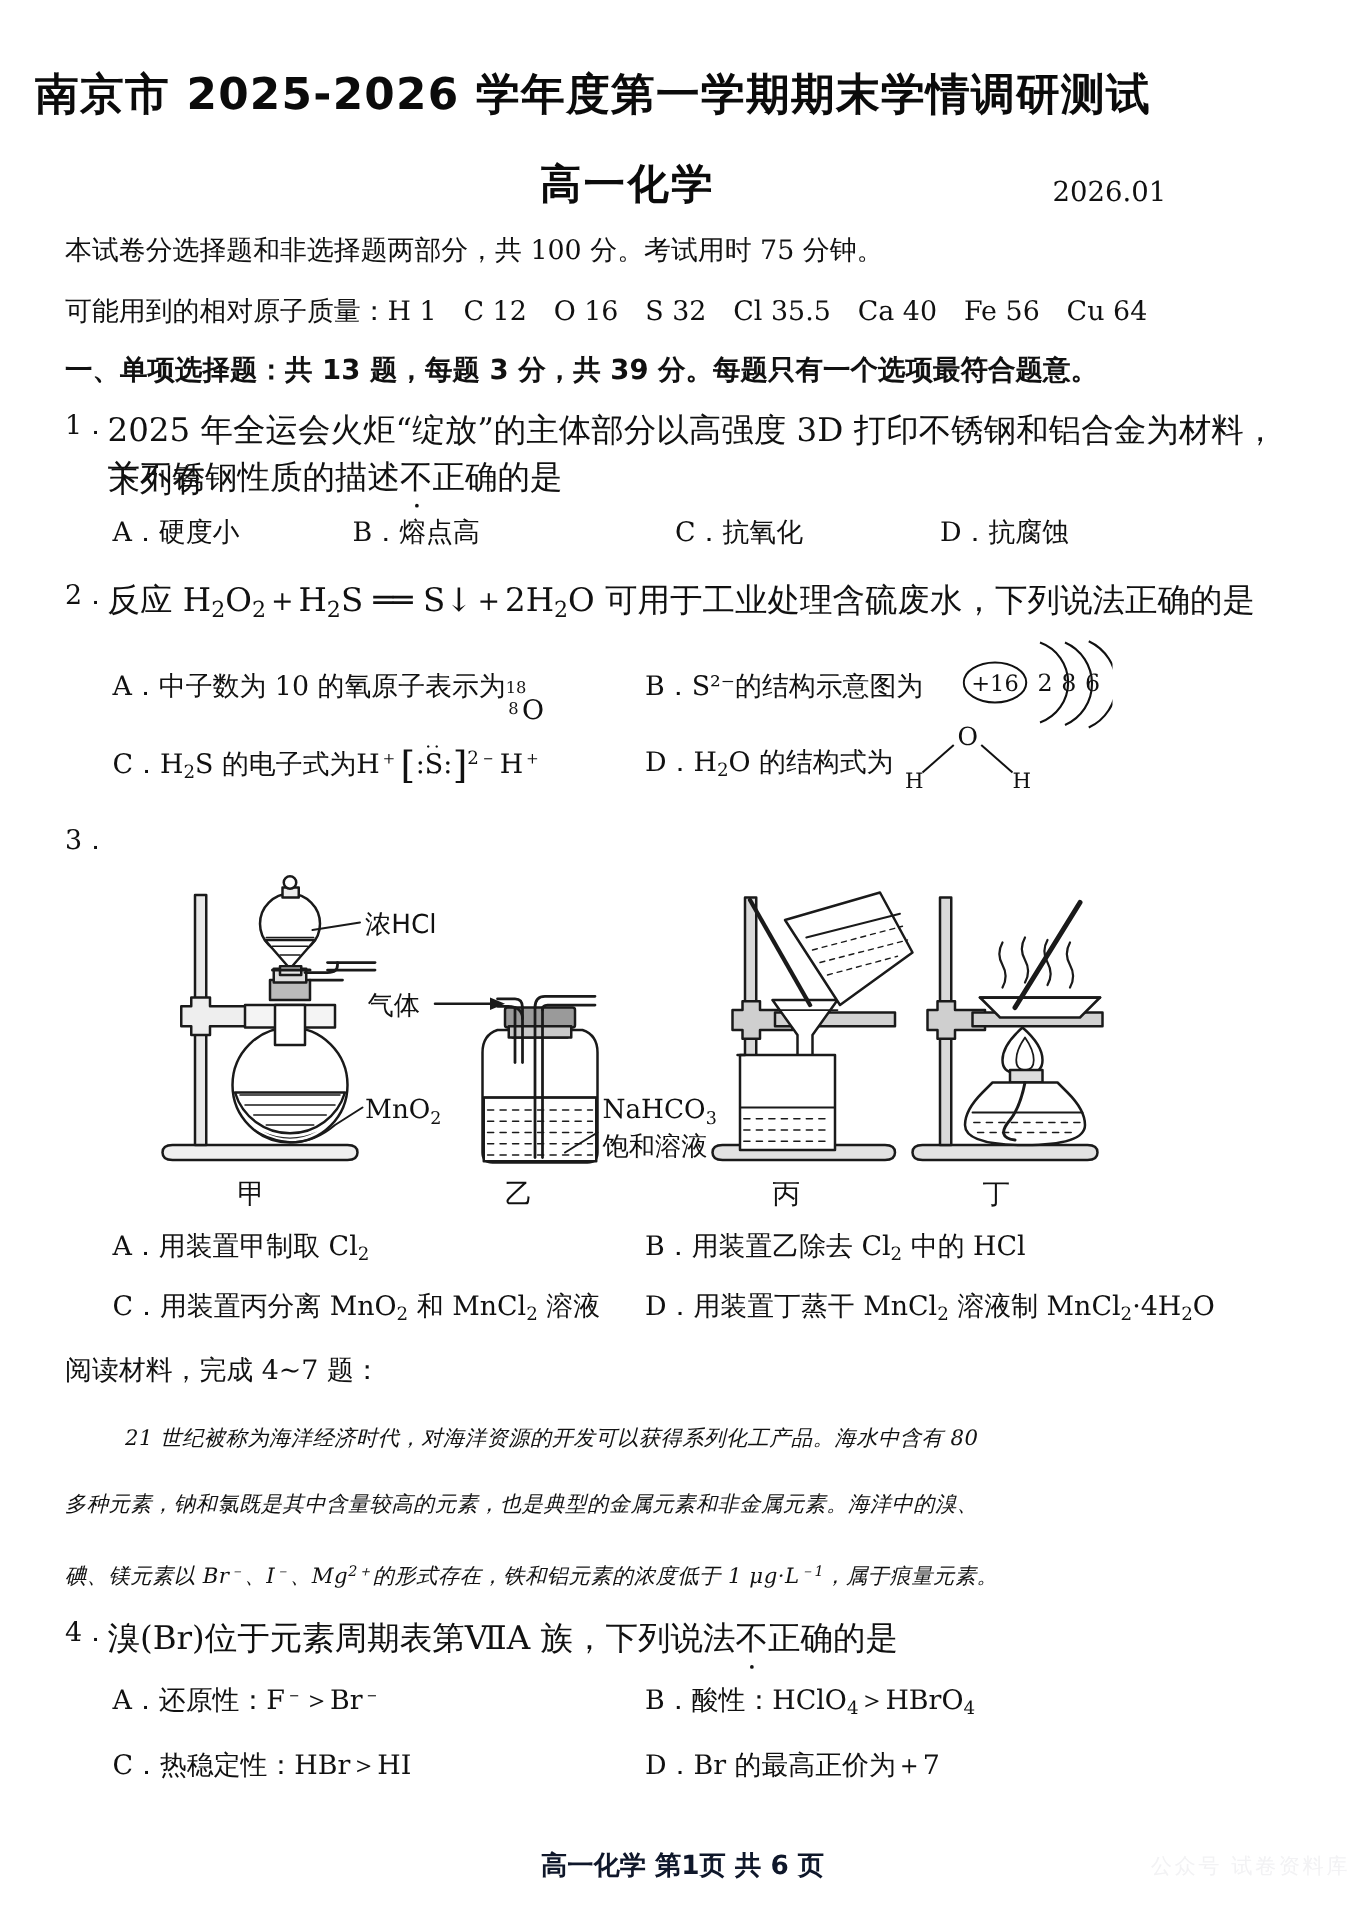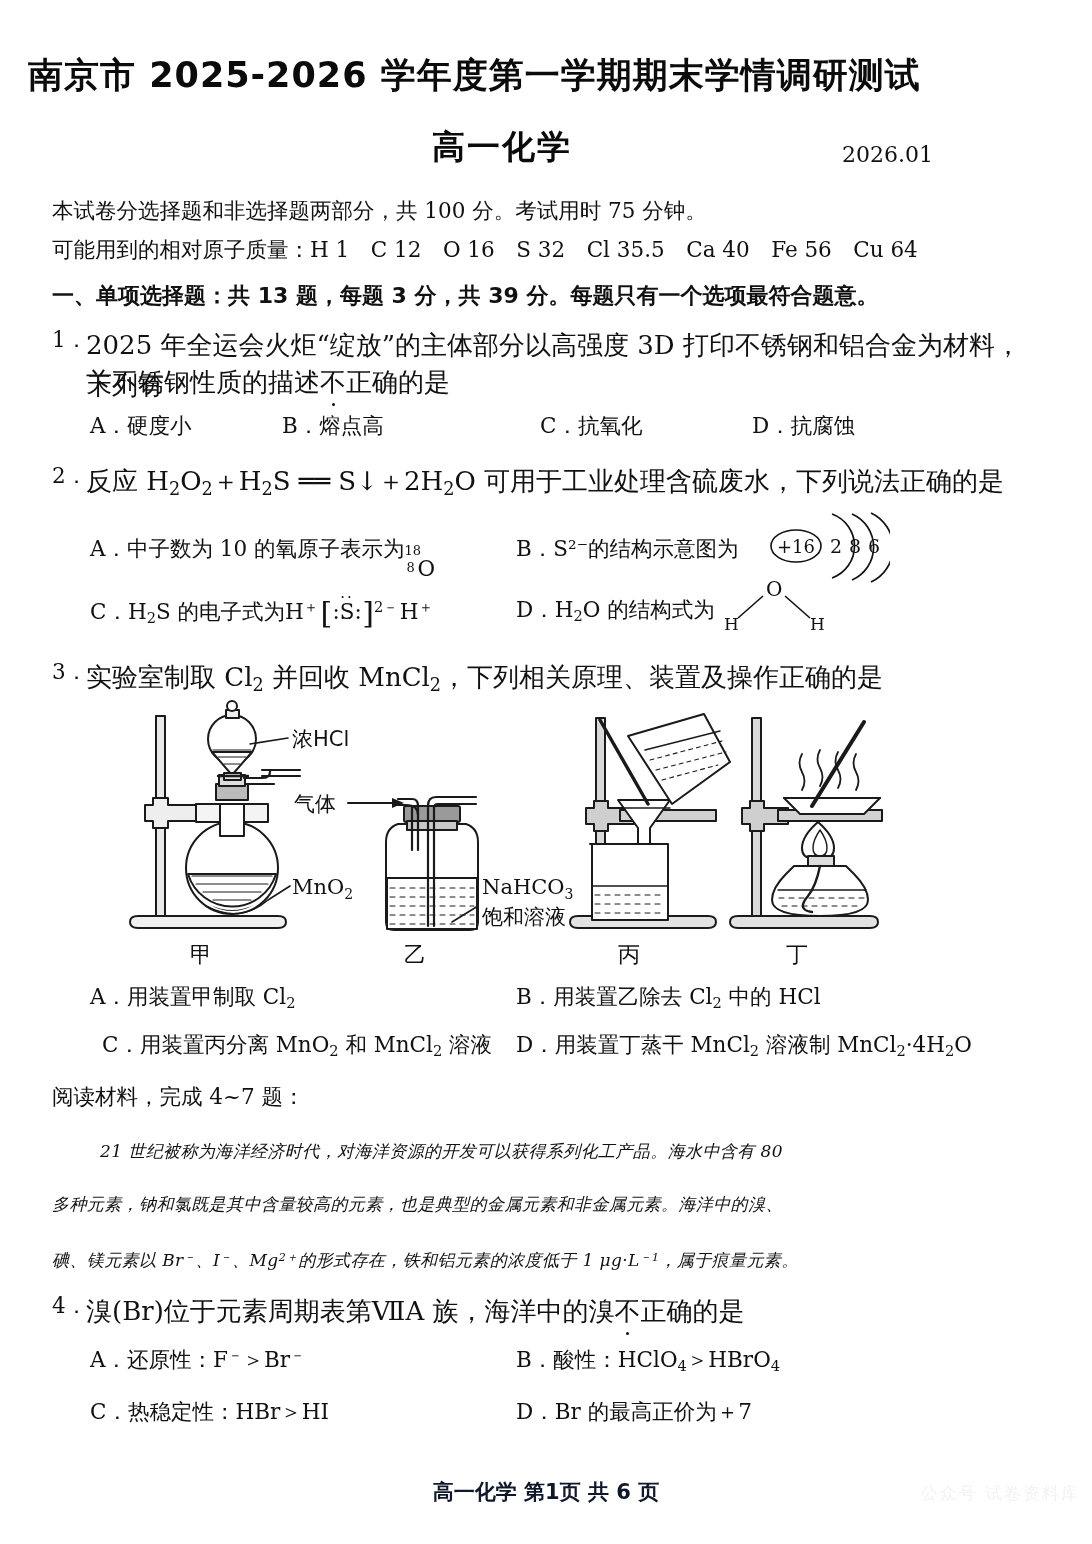--- a/index.html
+++ b/index.html
@@ -85,21 +85,21 @@
 </style>
 </head>
 <body>
 
 <div class="page">
 
   <div class="doc-title">南京市 2025-2026 学年度第一学期期末学情调研测试</div>
   <div class="doc-subtitle">高一化学</div>
   <div class="doc-date">2026.01</div>
 
-  <div class="line cn" style="left:52px; top:196px;">本试卷分选择题和非选择题两部分，共 100 分。考试用时 75 分钟。</div>
+  <div class="line cn" style="left:52px; top:186px;">本试卷分选择题和非选择题两部分，共 100 分。考试用时 75 分钟。</div>
 
   <div class="line cn" style="left:52px; top:235px;">
     <span>可能用到的相对原子质量：</span><span>H 1 C 12 O 16 S 32 Cl 35.5 Ca 40 Fe 56 Cu 64</span>
   </div>
 
   <div class="sec-head" style="left:52px; top:281px;">一、单项选择题：共 13 题，每题 3 分，共 39 分。每题只有一个选项最符合题意。</div>
 
   <div class="qnum cn" style="left:52px; top:325px;">1．</div>
   <div class="qtext cn" style="left:86px; top:325px; width:960px;">
     <span>2025 年全运会火炬“绽放”的主体部分以高强度 3D 打印不锈钢和铝合金为材料，下列有</span>
@@ -163,23 +163,20 @@
     <svg width="120" height="56" viewBox="0 0 120 56">
       <text x="48" y="18" font-family="DejaVu Serif, serif" font-size="20" fill="#111">O</text>
       <line x1="20" y1="40" x2="45" y2="18" stroke="#111" stroke-width="1.6"></line>
       <line x1="67" y1="18" x2="92" y2="40" stroke="#111" stroke-width="1.6"></line>
       <text x="6" y="52" font-family="DejaVu Serif, serif" font-size="17" fill="#111">H</text>
       <text x="92" y="52" font-family="DejaVu Serif, serif" font-size="17" fill="#111">H</text>
     </svg>
   </div>
 
   <div class="qnum cn" style="left:52px; top:657px;">3．</div>
-  <div class="qtext cn" style="left:86px; top:657px;">
-    实验室制取 Cl<sub>2</sub> 并回收 MnCl<sub>2</sub>，下列相关原理、装置及操作正确的是
-  </div>
 
   <div class="figrow">
     <svg width="1092" height="276" viewBox="0 0 1092 276">
       <g stroke="#1a1a1a" fill="none" stroke-width="2" stroke-linejoin="round" stroke-linecap="round">
 
         <g>
 
           <path d="M138 218 h140 q8 0 8 6 t-8 6 H138 q-8 0 -8 -6 t8 -6 z" fill="#f0f0f0"></path>
 
           <rect x="156" y="18" width="9" height="200" fill="#e9e9e9"></rect>
@@ -345,38 +342,38 @@
   <div class="devlabel" style="left:404px; top:940px;">乙</div>
   <div class="devlabel" style="left:618px; top:940px;">丙</div>
   <div class="devlabel" style="left:786px; top:940px;">丁</div>
 
   <div class="opt cn" style="left:90px; top:982px;">
     <span>A．</span><span>用装置甲制取 Cl<sub>2</sub></span>
   </div>
   <div class="opt cn" style="left:516px; top:982px;">
     <span>B．</span><span>用装置乙除去 Cl<sub>2</sub> 中的 HCl</span>
   </div>
-  <div class="opt cn" style="left:102px; top:1030px;">
+  <div class="opt cn" style="left:90px; top:1030px;">
     <span>C．</span><span>用装置丙分离 MnO<sub>2</sub> 和 MnCl<sub>2</sub> 溶液</span>
   </div>
   <div class="opt cn" style="left:516px; top:1030px;">
     <span>D．</span><span>用装置丁蒸干 MnCl<sub>2</sub> 溶液制 MnCl<sub>2</sub>·4H<sub>2</sub>O</span>
   </div>
 
   <div class="line cn" style="left:52px; top:1082px;">阅读材料，完成 4~7 题：</div>
 
   <div class="passage" style="left:52px; top:1125px; width:988px; text-indent:48px;">21 世纪被称为海洋经济时代，对海洋资源的开发可以获得系列化工产品。海水中含有 80</div>
   <div class="passage" style="left:52px; top:1178px; width:988px;">多种元素，钠和氯既是其中含量较高的元素，也是典型的金属元素和非金属元素。海洋中的溴、</div>
   <div class="passage" style="left:52px; top:1231px; width:988px;">
     碘、镁元素以 Br<sup>－</sup>、I<sup>－</sup>、Mg<sup>2＋</sup>的形式存在，铁和铝元素的浓度低于 1 μg·L<sup>－1</sup>，属于痕量元素。
   </div>
 
   <div class="qnum cn" style="left:52px; top:1291px;">4．</div>
   <div class="qtext cn" style="left:86px; top:1291px;">
-    <span>溴(Br)位于元素周期表第ⅦA 族，海洋中的溴</span><span class="dotted">不</span><span>正确的是</span>
+    <span>溴(Br)位于元素周期表第ⅦA 族，下列说法</span><span class="dotted">不</span><span>正确的是</span>
   </div>
 
   <div class="opt cn" style="left:90px; top:1345px;">
     <span>A．</span><span>还原性：F<sup>－</sup>＞Br<sup>－</sup></span>
   </div>
   <div class="opt cn" style="left:516px; top:1345px;">
     <span>B．</span><span>酸性：HClO<sub>4</sub>＞HBrO<sub>4</sub></span>
   </div>
   <div class="opt cn" style="left:90px; top:1397px;">
     <span>C．</span><span>热稳定性：HBr＞HI</span>

